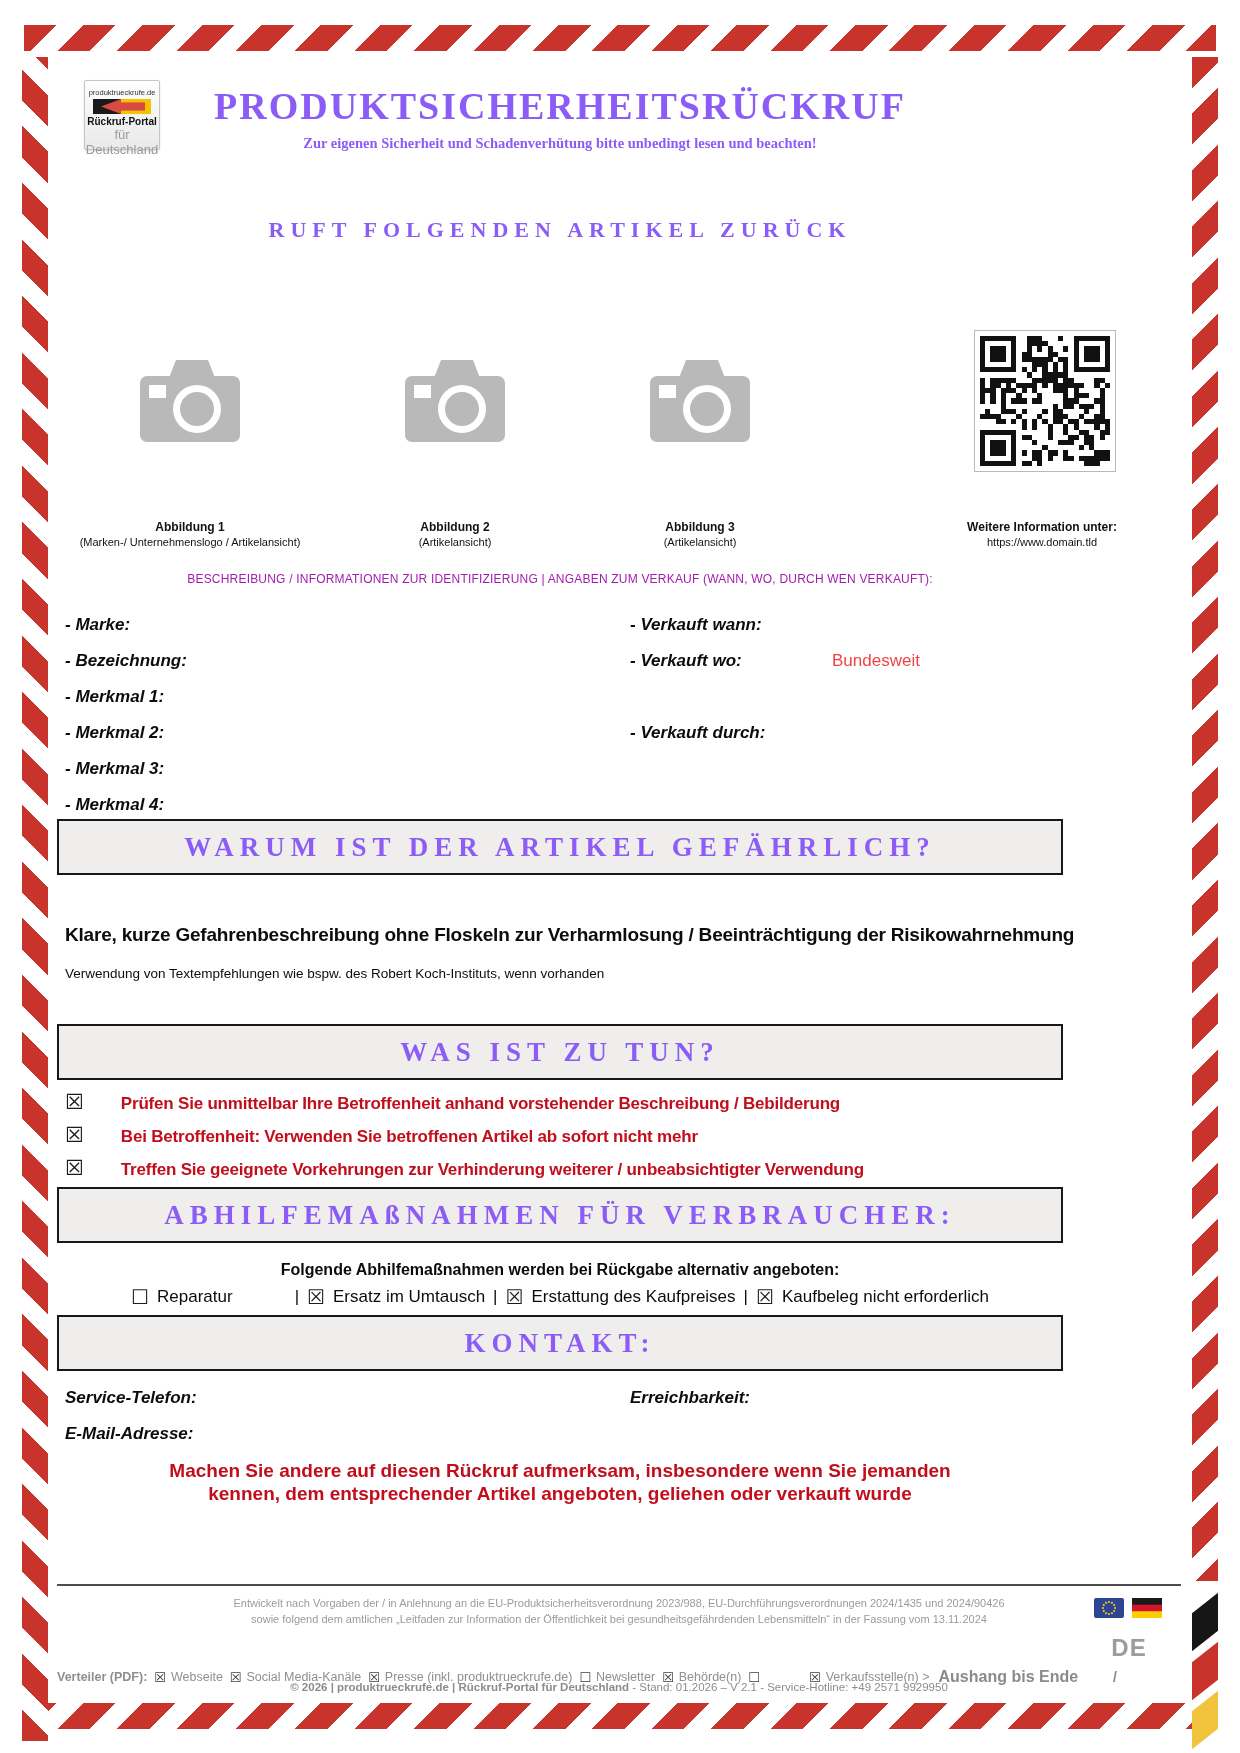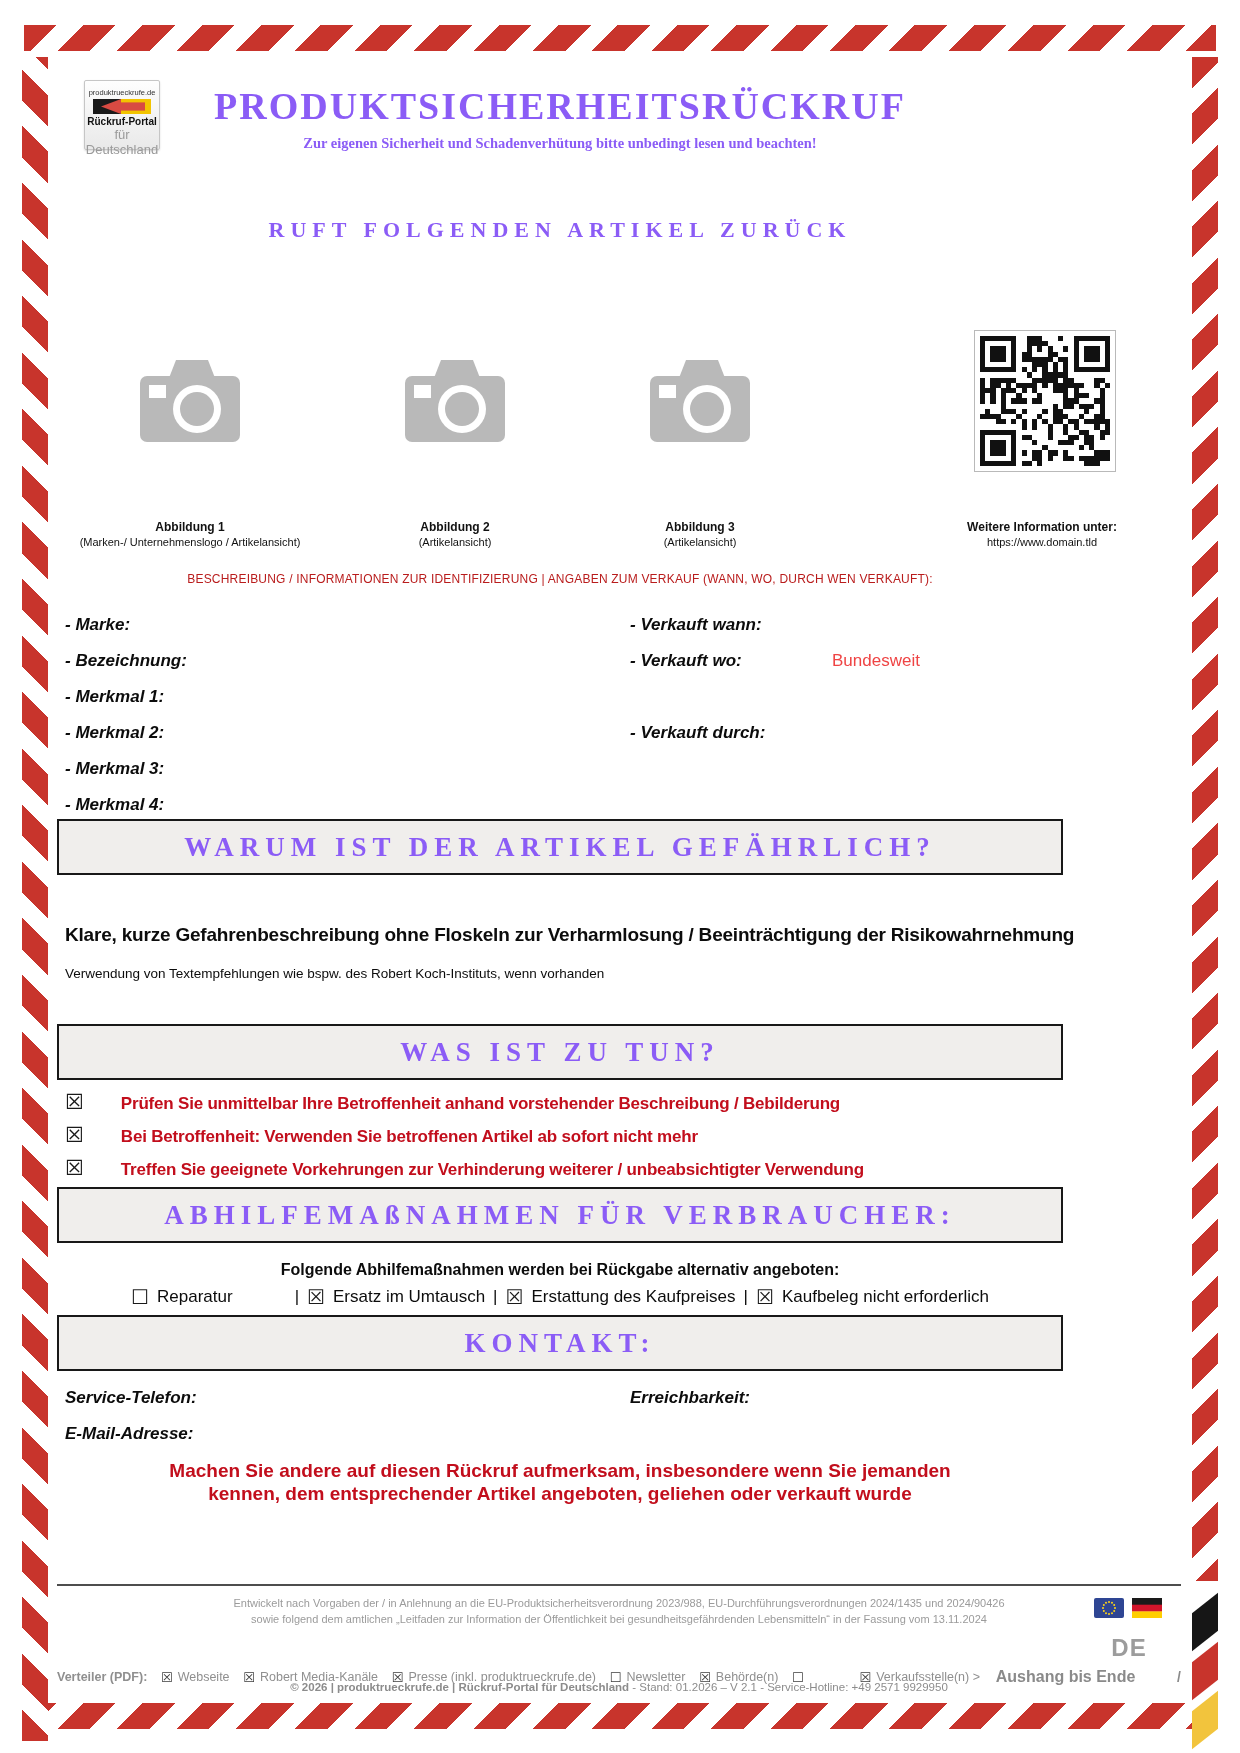--- a/index.html
+++ b/index.html
@@ -37,21 +37,21 @@
   .subtitle { left:57px; width:1006px; top:135px; text-align:center; font-size:14.5px; font-weight:bold; }
   .recall   { left:57px; width:1006px; top:217px; text-align:center; font-size:22px; font-weight:bold; letter-spacing:6px; }
 
   
   .cam { top:352px; width:110px; height:95px; }
   .qr-box { left:974px; top:330px; width:142px; height:142px; background:#fff; border:1px solid #b9b9b9; padding:5px; }
   .caption { top:520px; width:260px; text-align:center; }
   .cap-t { font-size:12px; font-weight:bold; color:#111; line-height:15px; }
   .cap-s { font-size:11px; color:#111; line-height:14px; }
 
-  .desc-head { left:57px; width:1006px; top:572px; text-align:center; font-size:12px; color:#b91c1c; letter-spacing:.2px; }
+  .desc-head { left:57px; width:1006px; top:572px; text-align:center; font-size:12px; color:#a21caf; letter-spacing:.2px; }
 
   .field { font-size:17px; font-weight:bold; font-style:italic; color:#0c0c0c; }
   .plain-val { font-size:17px; color:#ef4444;margin-left:16px; }
 
   .banner { left:57px; width:1006px; height:56px; border:2px solid #181818; background:#f0eeec;
             text-align:center; font-size:27px; font-weight:bold; letter-spacing:6px; line-height:52px; }
 
   .danger1 { left:65px; top:924px; font-size:19px; font-weight:bold; color:#0c0c0c; letter-spacing:-.2px; }
   .danger2 { left:65px; top:966px; font-size:13.5px; color:#0c0c0c; }
 
@@ -71,21 +71,21 @@
   .cta-inner { max-width:800px; margin:0 auto; font-size:19px; font-weight:bold; color:#c20e1c; line-height:23px; }
 
   
   .divider { left:57px; width:1124px; top:1584px; height:2px; background:#4d4d4d; }
   .legal { left:57px; width:1124px; text-align:center; font-size:11px; color:#9b9b9b; }
   .copyright { left:57px; width:1124px; top:1640px; text-align:center; font-size:11.5px; color:#8c8c8c;margin-top:41px; }
   .copyright b { color:#8c8c8c; }
   .flags { left:1094px; top:1598px; display:flex; gap:8px; }
   .flags svg { display:block; }
   .country { left:1094px; top:1634px; width:70px; text-align:center; font-size:24px; font-weight:bold; color:#9c9c9c; letter-spacing:1px; }
-  .dist { left:57px; width:1124px; top:1668px; display:flex; justify-content:space-between; align-items:center;
+  .dist { left:57px; width:1124px; top:1668px; display:flex; justify-content:flex-start; align-items:center;
           gap:7px; font-size:12.5px; color:#8f8f8f; white-space:nowrap; }
   .dist .cb { font-size:13px; color:#3c3c3c; }
   .dist-label { font-weight:bold; }
   .dist-item { display:flex; gap:5px; align-items:center; }
   .dist-item.push { margin-left:42px; }
   .posting { font-size:16px; font-weight:bold; color:#8a8a8a; margin-left:2px; }
   .posting-suffix { margin-left:28px; font-size:14px; font-weight:bold; color:#8a8a8a; }
 </style>
 </head>
 <body>
@@ -554,21 +554,21 @@
 <div class="abs country">DE</div>
 
 <div class="abs dist">
   <span class="dist-label">Verteiler (PDF):</span>
   <span class="dist-item">
     <span class="cb">☒</span>
     <span>Webseite</span>
   </span>
   <span class="dist-item">
     <span class="cb">☒</span>
-    <span>Robert Media-Kanäle</span>
+    <span>Social Media-Kanäle</span>
   </span>
   <span class="dist-item">
     <span class="cb">☒</span>
     <span>Presse (inkl. produktrueckrufe.de)</span>
   </span>
   <span class="dist-item">
     <span class="cb">☐</span>
     <span>Newsletter</span>
   </span>
   <span class="dist-item">

